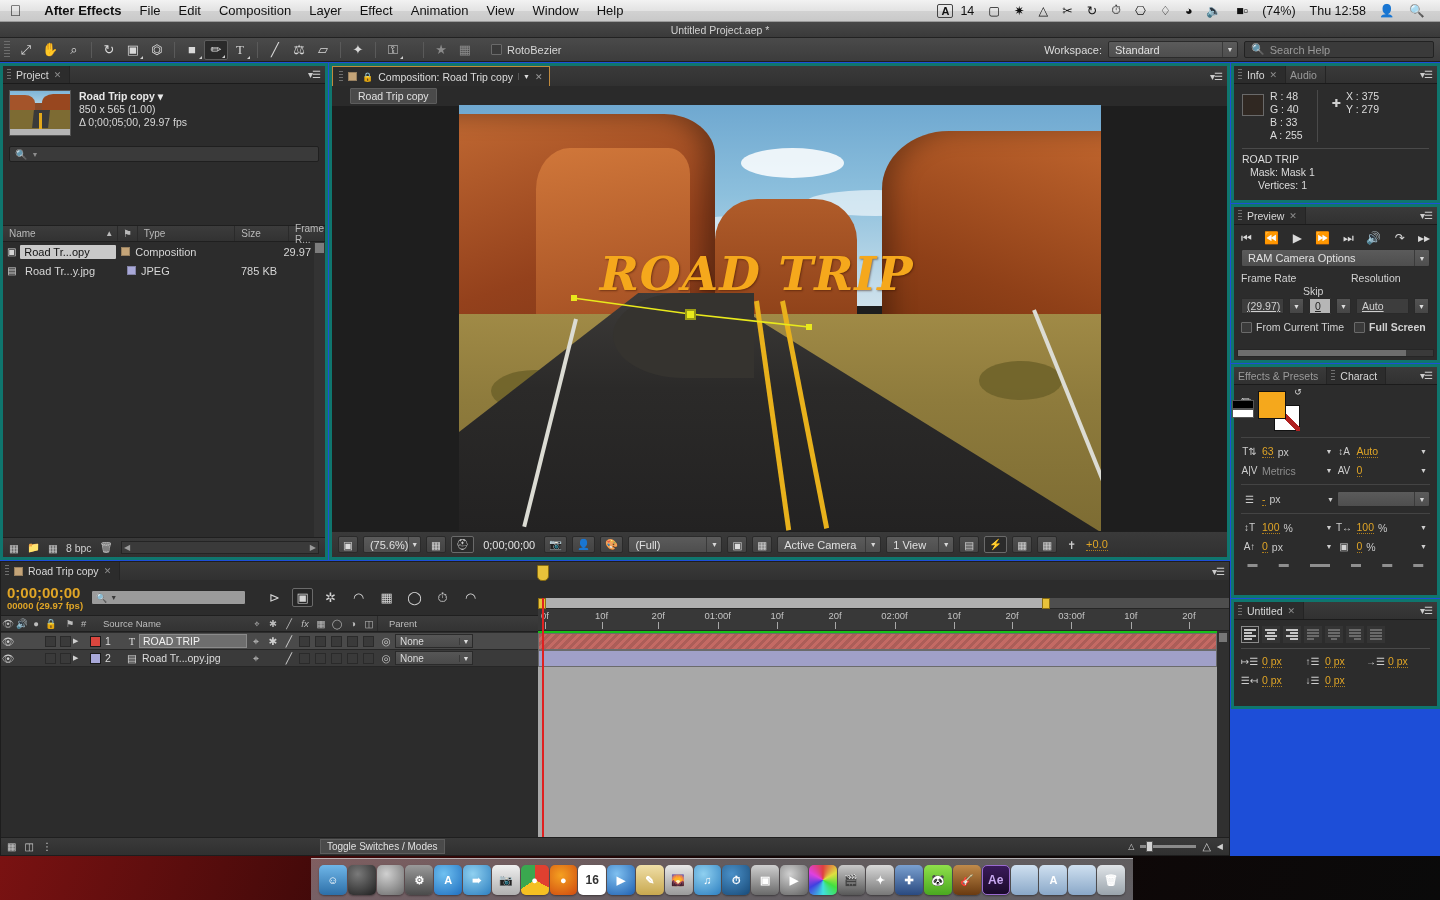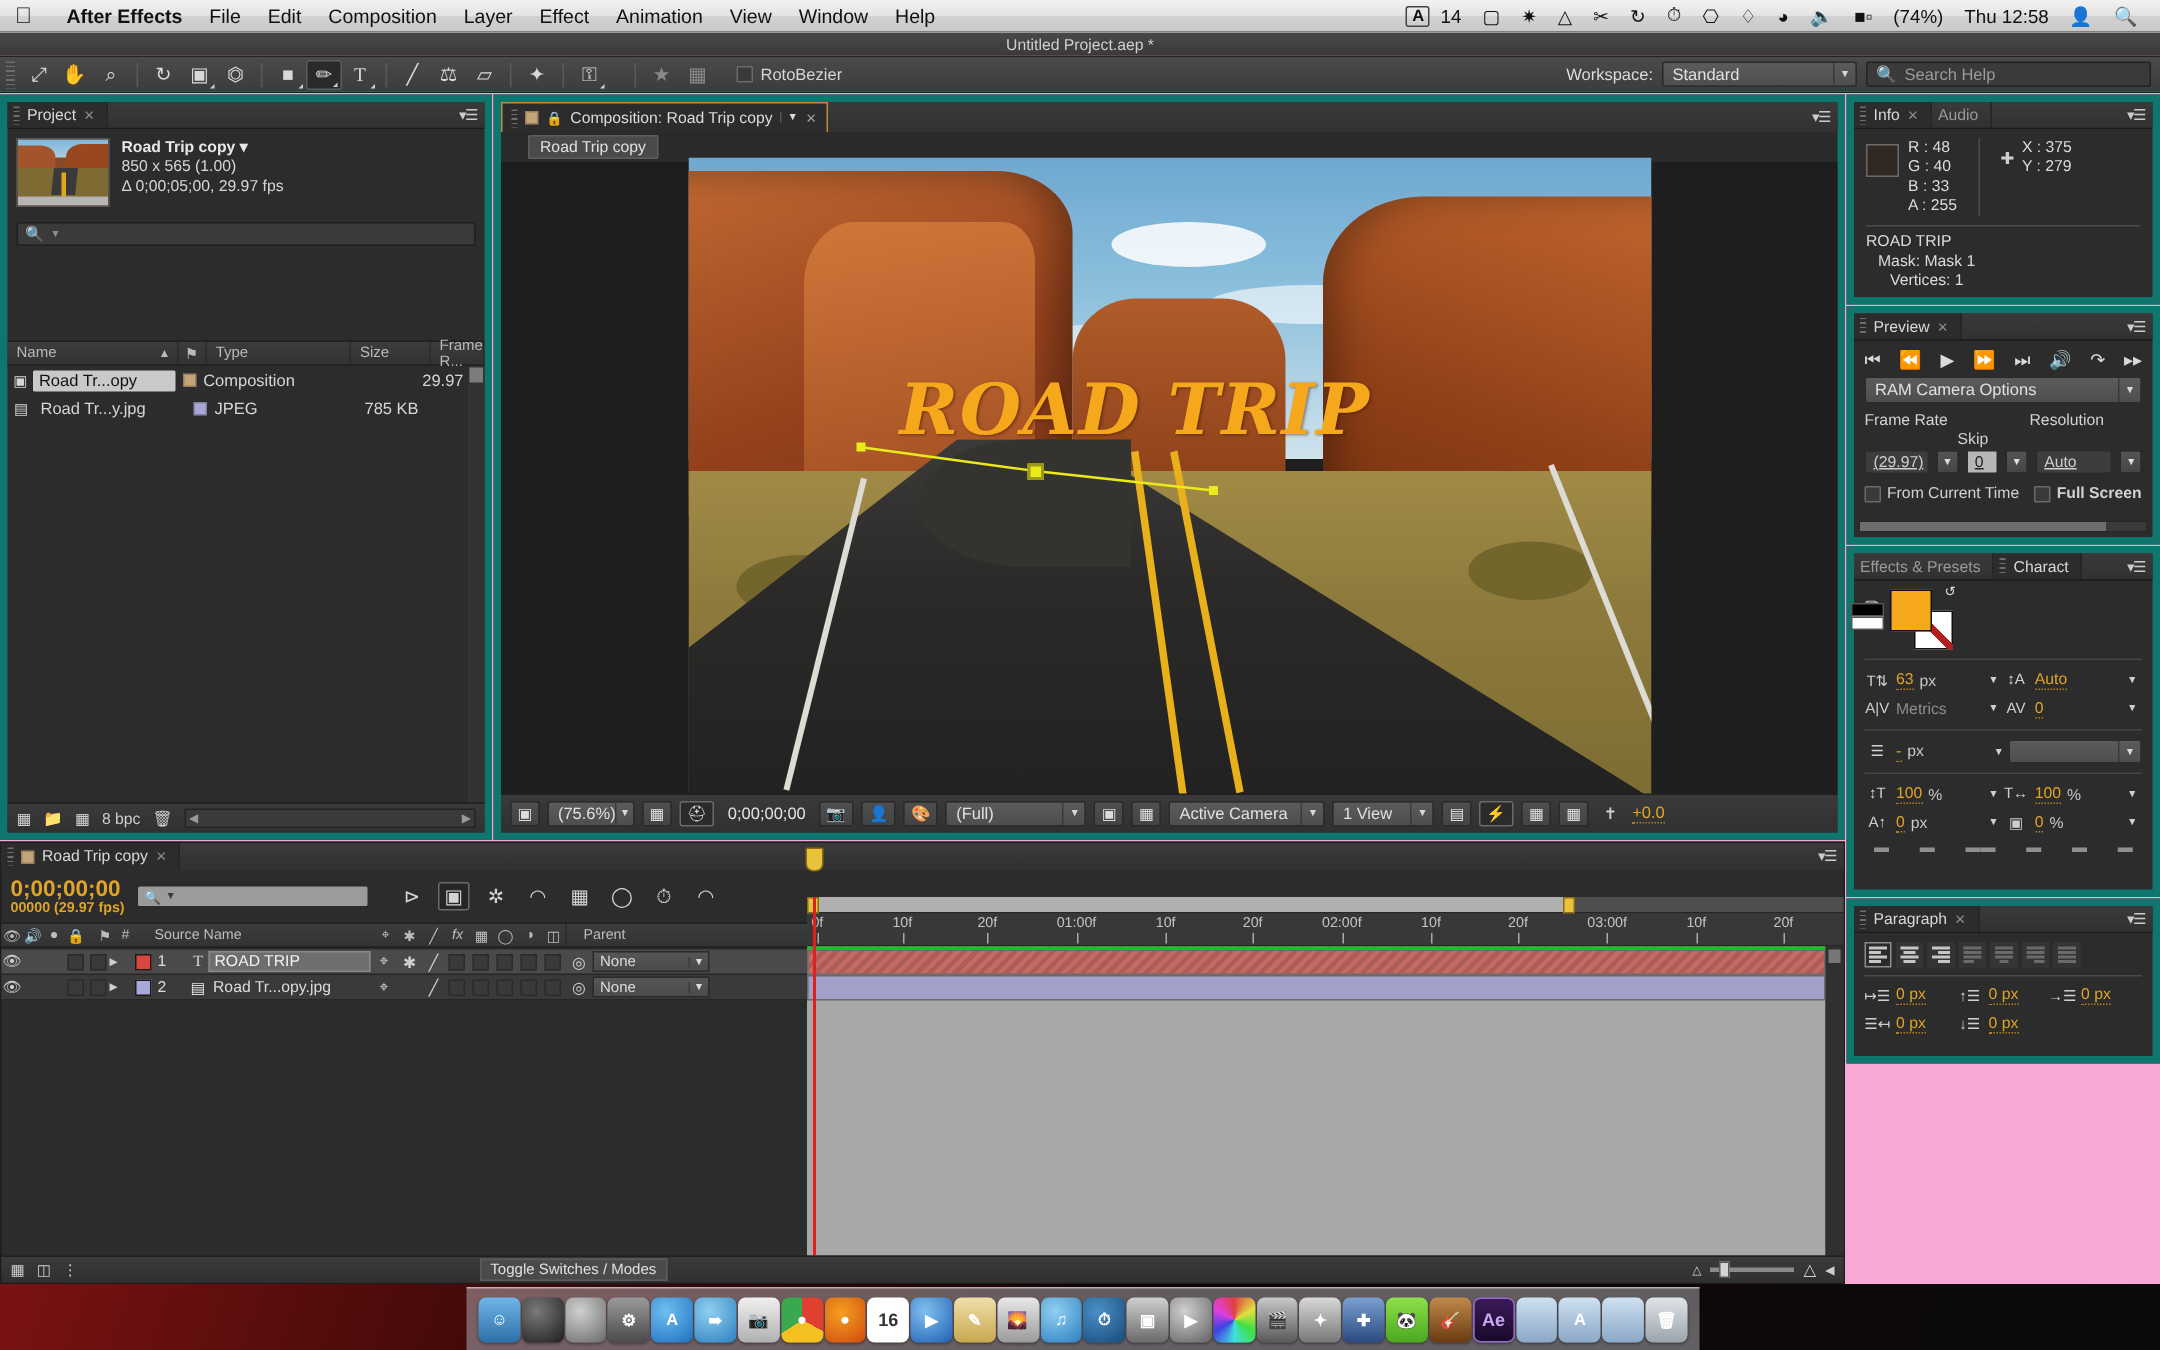--- a/index.html
+++ b/index.html
@@ -13,21 +13,21 @@
     border-bottom:1px solid #9a9a9a;
     display:flex; align-items:center; color:#101010; font-size:13px;
   }
   #menubar .apple { margin:0 14px 0 10px; font-size:15px; line-height:1; }
   #menubar .mi { padding:0 9px; white-space:nowrap; }
   #menubar .mi.bold { font-weight:bold; }
   #menubar .right { margin-left:auto; display:flex; align-items:center; padding-right:8px; }
   #menubar .right .mi { padding:0 7px; font-size:12.5px; }
 
   
-  #ae { position:absolute; left:0; top:22px; width:1440px; height:834px; background:#f9a8d4; }
+  #ae { position:absolute; left:0; top:22px; width:1440px; height:834px; background:#1d4ed8; }
 
   #titlebar {
     height:16px; width:100%;
     background:linear-gradient(to bottom,#484848,#3a3a3a);
     border-bottom:1px solid #222;
     display:flex; align-items:center; justify-content:center;
     color:#d0d0d0; font-size:10.5px;
   }
 
   
@@ -57,21 +57,21 @@
     padding:0 0 0 6px; color:#e0e0e0; font-size:11px; position:relative;
   }
   .ddown .arr { width:15px; height:100%; display:flex;align-items:center;justify-content:center;
       border-left:1px solid #3a3a3a; margin-left:auto; font-size:7px; color:#d8d8d8;}
   .searchbox {
     width:190px; height:17px; background:#3a3a3a; border:1px solid #222; border-radius:2px;
     display:flex; align-items:center; gap:5px; padding:0 6px; color:#9a9a9a; font-size:11px;
   }
 
   
-  .panel { position:absolute; background:#2c2c2c; border:5px solid #0f766e; }
+  .panel { position:absolute; background:#2c2c2c; border:3px solid #0f766e; }
   .ptabbar {
     height:18px; background:linear-gradient(to bottom,#3d3d3d,#333);
     display:flex; align-items:stretch; border-bottom:1px solid #1b1b1b;
   }
   .ptab {
     display:flex; align-items:center; gap:5px; padding:0 8px 0 4px; font-size:10.5px;
     color:#9a9a9a; background:linear-gradient(to bottom,#3a3a3a,#313131);
     border-right:1px solid #242424;
   }
   .ptab.sel { background:#2c2c2c; color:#d8d8d8; }
@@ -767,21 +767,21 @@
         <span>▬</span>
         <span>▬</span>
       </div>
     </div>
   </div>
 
   <div class="panel" id="parap">
     <div class="ptabbar">
       <div class="ptab sel">
         <span class="dots"></span>
-        <span>Paragraph</span>
+        <span>Untitled</span>
         <span class="x">✕</span>
       </div>
       <div class="ptabfill">
         <span class="pmenu">▾☰</span>
       </div>
     </div>
     <div id="para-body">
       <div id="para-align">
         <span class="alignbtn sel">
             <i style="width:100%"></i>

